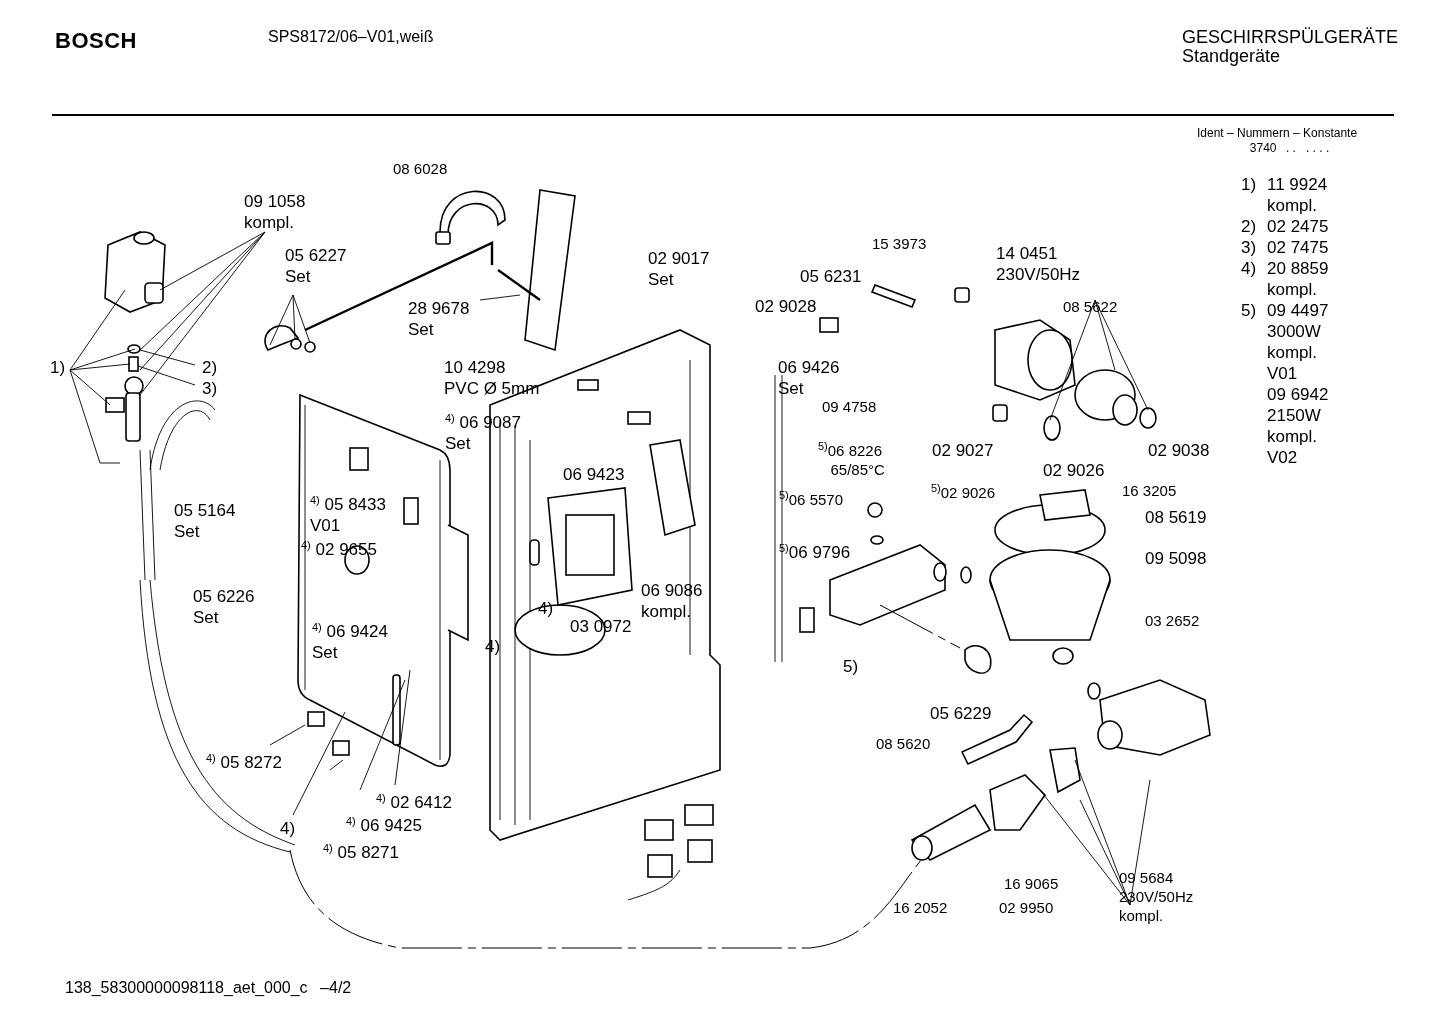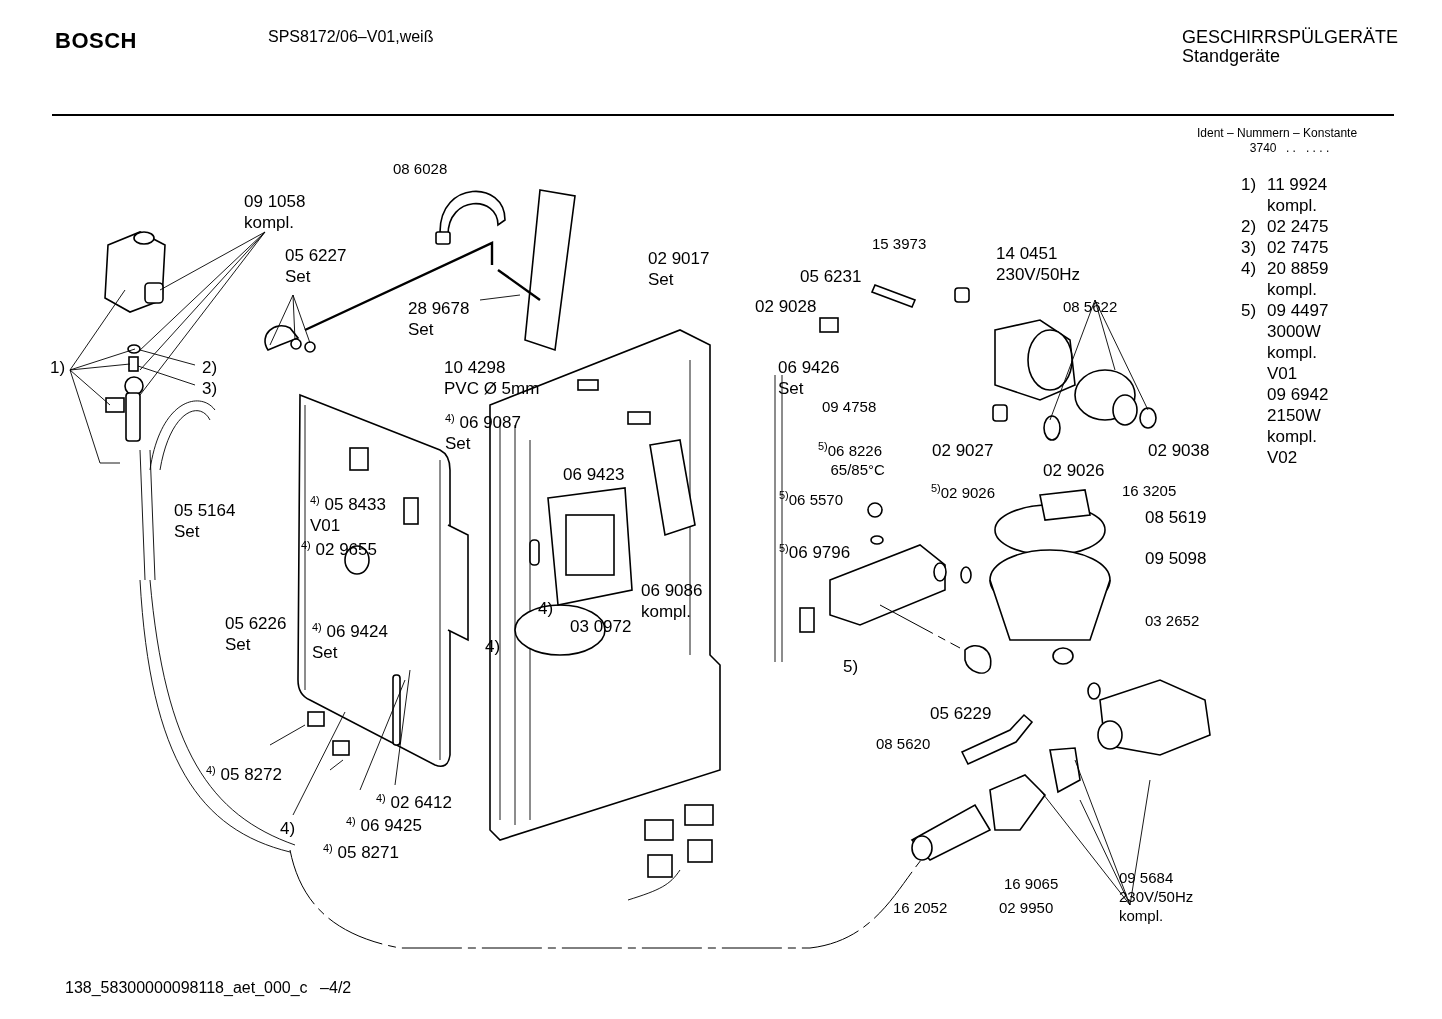--- a/index.html
+++ b/index.html
@@ -268,26 +268,26 @@
 <div class="lbl" style="left:930px;top:703px;">05 6229</div>
 <div class="lbl sm" style="left:876px;top:734px;">08 5620</div>
 <div class="lbl" style="left:50px;top:357px;">1)</div>
 <div class="lbl" style="left:202px;top:357px;">2)</div>
 <div class="lbl" style="left:202px;top:378px;">3)</div>
 <div class="lbl" style="left:174px;top:500px;">05 5164
 Set</div>
 <div class="lbl" style="left:310px;top:490px;"><sup>4)</sup> <span>05 8433
 V01</span></div>
 <div class="lbl" style="left:301px;top:535px;"><sup>4)</sup> <span>02 9655</span></div>
-<div class="lbl" style="left:193px;top:613px;margin-left:32px;">05 6226
+<div class="lbl" style="left:193px;top:586px;">05 6226
 Set</div>
 <div class="lbl" style="left:312px;top:617px;"><sup>4)</sup> <span>06 9424
 Set</span></div>
 <div class="lbl" style="left:485px;top:636px;">4)</div>
-<div class="lbl" style="left:206px;top:748px;margin-top:12px;"><sup>4)</sup> <span>05 8272</span></div>
+<div class="lbl" style="left:206px;top:748px;"><sup>4)</sup> <span>05 8272</span></div>
 <div class="lbl" style="left:376px;top:788px;"><sup>4)</sup> <span>02 6412</span></div>
 <div class="lbl" style="left:346px;top:811px;"><sup>4)</sup> <span>06 9425</span></div>
 <div class="lbl" style="left:280px;top:818px;">4)</div>
 <div class="lbl" style="left:323px;top:838px;"><sup>4)</sup> <span>05 8271</span></div>
 <div class="lbl sm" style="left:1004px;top:862px;margin-top:12px;">16 9065</div>
 <div class="lbl sm" style="left:893px;top:898px;">16 2052</div>
 <div class="lbl sm" style="left:999px;top:898px;">02 9950</div>
 <div class="lbl sm" style="left:1119px;top:868px;">09 5684
 230V/50Hz
 kompl.</div>

